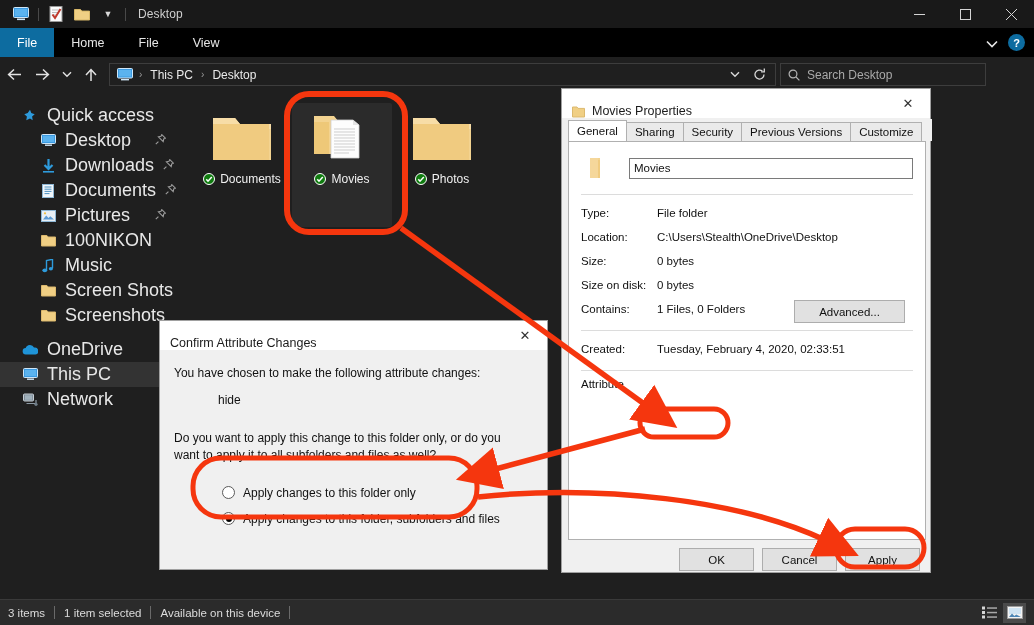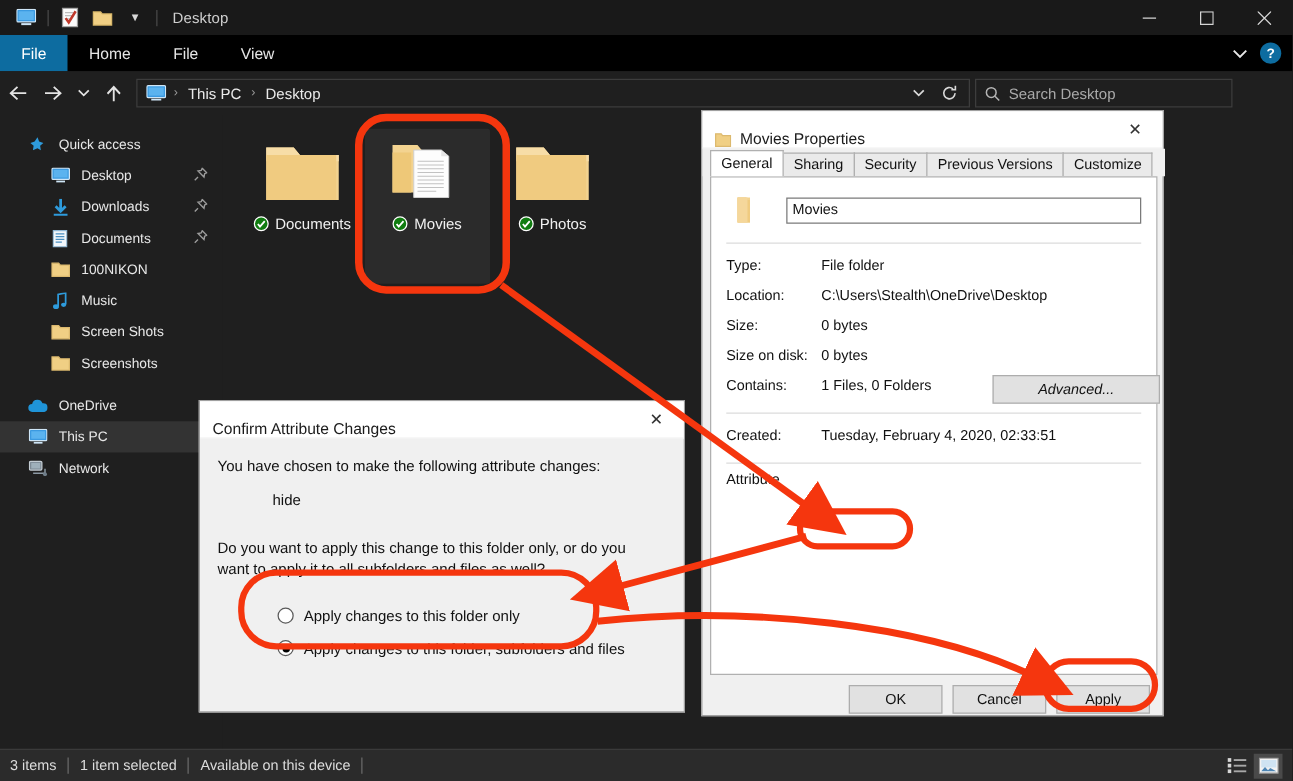--- a/index.html
+++ b/index.html
@@ -53,21 +53,21 @@
   .addr-act { width: 24px; height: 21px; display: flex; align-items: center; justify-content: center;
               color: #d8d8d8; font-size: 11px; }
   .searchbox { width: 206px; height: 23px; margin-left: 4px; border: 1px solid #3d3d3d;
                background: #1f1f1f; display: flex; align-items: center; padding: 0 7px; gap: 7px; }
   .searchbox span.ph { color: #a9a9a9; font-size: 12px; }
 
   
   .navpane { position: absolute; left: 0; top: 92px; width: 178px; height: 507px;
              background: #1f1f1f; padding-top: 11px; }
   .nav-item { display: flex; align-items: center; height: 25px; padding-left: 22px; gap: 9px;
-              color: #e8e8e8; font-size: 11px; position: relative; }
+              color: #e8e8e8; font-size: 18px; position: relative; }
   .nav-item.indent { padding-left: 40px; }
   .nav-item.sel { background: #333333; }
   .nav-item .pin { margin-left: auto; margin-right: 12px; color: #9b9b9b; font-size: 11px; }
   .nav-ico { width: 16px; height: 16px; display: flex; align-items: center; justify-content: center; flex: 0 0 16px; }
   .nav-gap { height: 9px; }
 
   .content { position: absolute; left: 178px; top: 92px; width: 856px; height: 507px; background: #1f1f1f; }
   .files { display: flex; gap: 0px; padding: 11px 0 0 14px; }
   .file-tile { width: 100px; height: 124px; display: flex; flex-direction: column;
                align-items: center; padding-top: 9px; }
@@ -310,20 +310,35 @@
           </svg>
       </span>
       <span>Documents</span>
       <span class="pin">
         <svg width="11" height="11" viewBox="0 0 11 11">
             <path d="M6.8 0.6L10.4 4.2 8.7 5 8.2 7.6 3.4 2.8 6 2.3z M3.4 7.6L0.8 10.2" stroke="#9b9b9b" stroke-width="1.1" fill="none"></path>
           </svg>
       </span>
     </div>
 
+    <div class="nav-item indent">
+      <span class="nav-ico">
+        <svg width="15" height="12" viewBox="0 0 15 12">
+            <rect x="0.5" y="0.5" width="14" height="11" fill="#e8eff5" stroke="#8fb8d6"></rect>
+            <path d="M2 9.5l3.2-4 2.3 2.6 1.8-1.9 3.7 3.3z" fill="#5b9bd5"></path>
+            <circle cx="4" cy="3.3" r="1.1" fill="#f0c040"></circle>
+          </svg>
+      </span>
+      <span>Pictures</span>
+      <span class="pin">
+        <svg width="11" height="11" viewBox="0 0 11 11">
+            <path d="M6.8 0.6L10.4 4.2 8.7 5 8.2 7.6 3.4 2.8 6 2.3z M3.4 7.6L0.8 10.2" stroke="#9b9b9b" stroke-width="1.1" fill="none"></path>
+          </svg>
+      </span>
+    </div>
 
     <div class="nav-item indent">
       <span class="nav-ico">
         <svg width="15" height="13" viewBox="0 0 15 13">
             <path d="M0.5 1.5h5.4l1.2 1.5H14.5V12H0.5z" fill="#f0cf84" stroke="#dcb96e"></path>
           </svg>
       </span>
       <span>100NIKON</span>
     </div>
 
@@ -537,21 +552,21 @@
         <span class="p-key">Created:</span>
         <span class="p-val">Tuesday, February 4, 2020, 02:33:51</span>
       </div>
 
       <div class="hr" style="margin-top:9px;"></div>
 
       <div class="p-row" style="margin-top:6px;align-items:flex-start;height:auto;">
         <span class="p-key" style="padding-top:1px;">Attribute</span>
       </div>
 
-      <div class="btn" style="position:absolute;left:225px;top:158px;width:134px;height:23px;font-style:italic;">Advanced...</div>
+      <div class="btn" style="position:absolute;left:225px;top:158px;width:111px;height:23px;">Advanced...</div>
     </div>
 
     <div class="dlg-buttons" style="left:117px;top:459px;">
       <div class="btn" style="width:75px;height:23px;">OK</div>
       <div class="btn" style="width:75px;height:23px;">Cancel</div>
       <div class="btn" style="width:75px;height:23px;">Apply</div>
     </div>
   </div>
 
   <div class="dlg" id="confirm">

